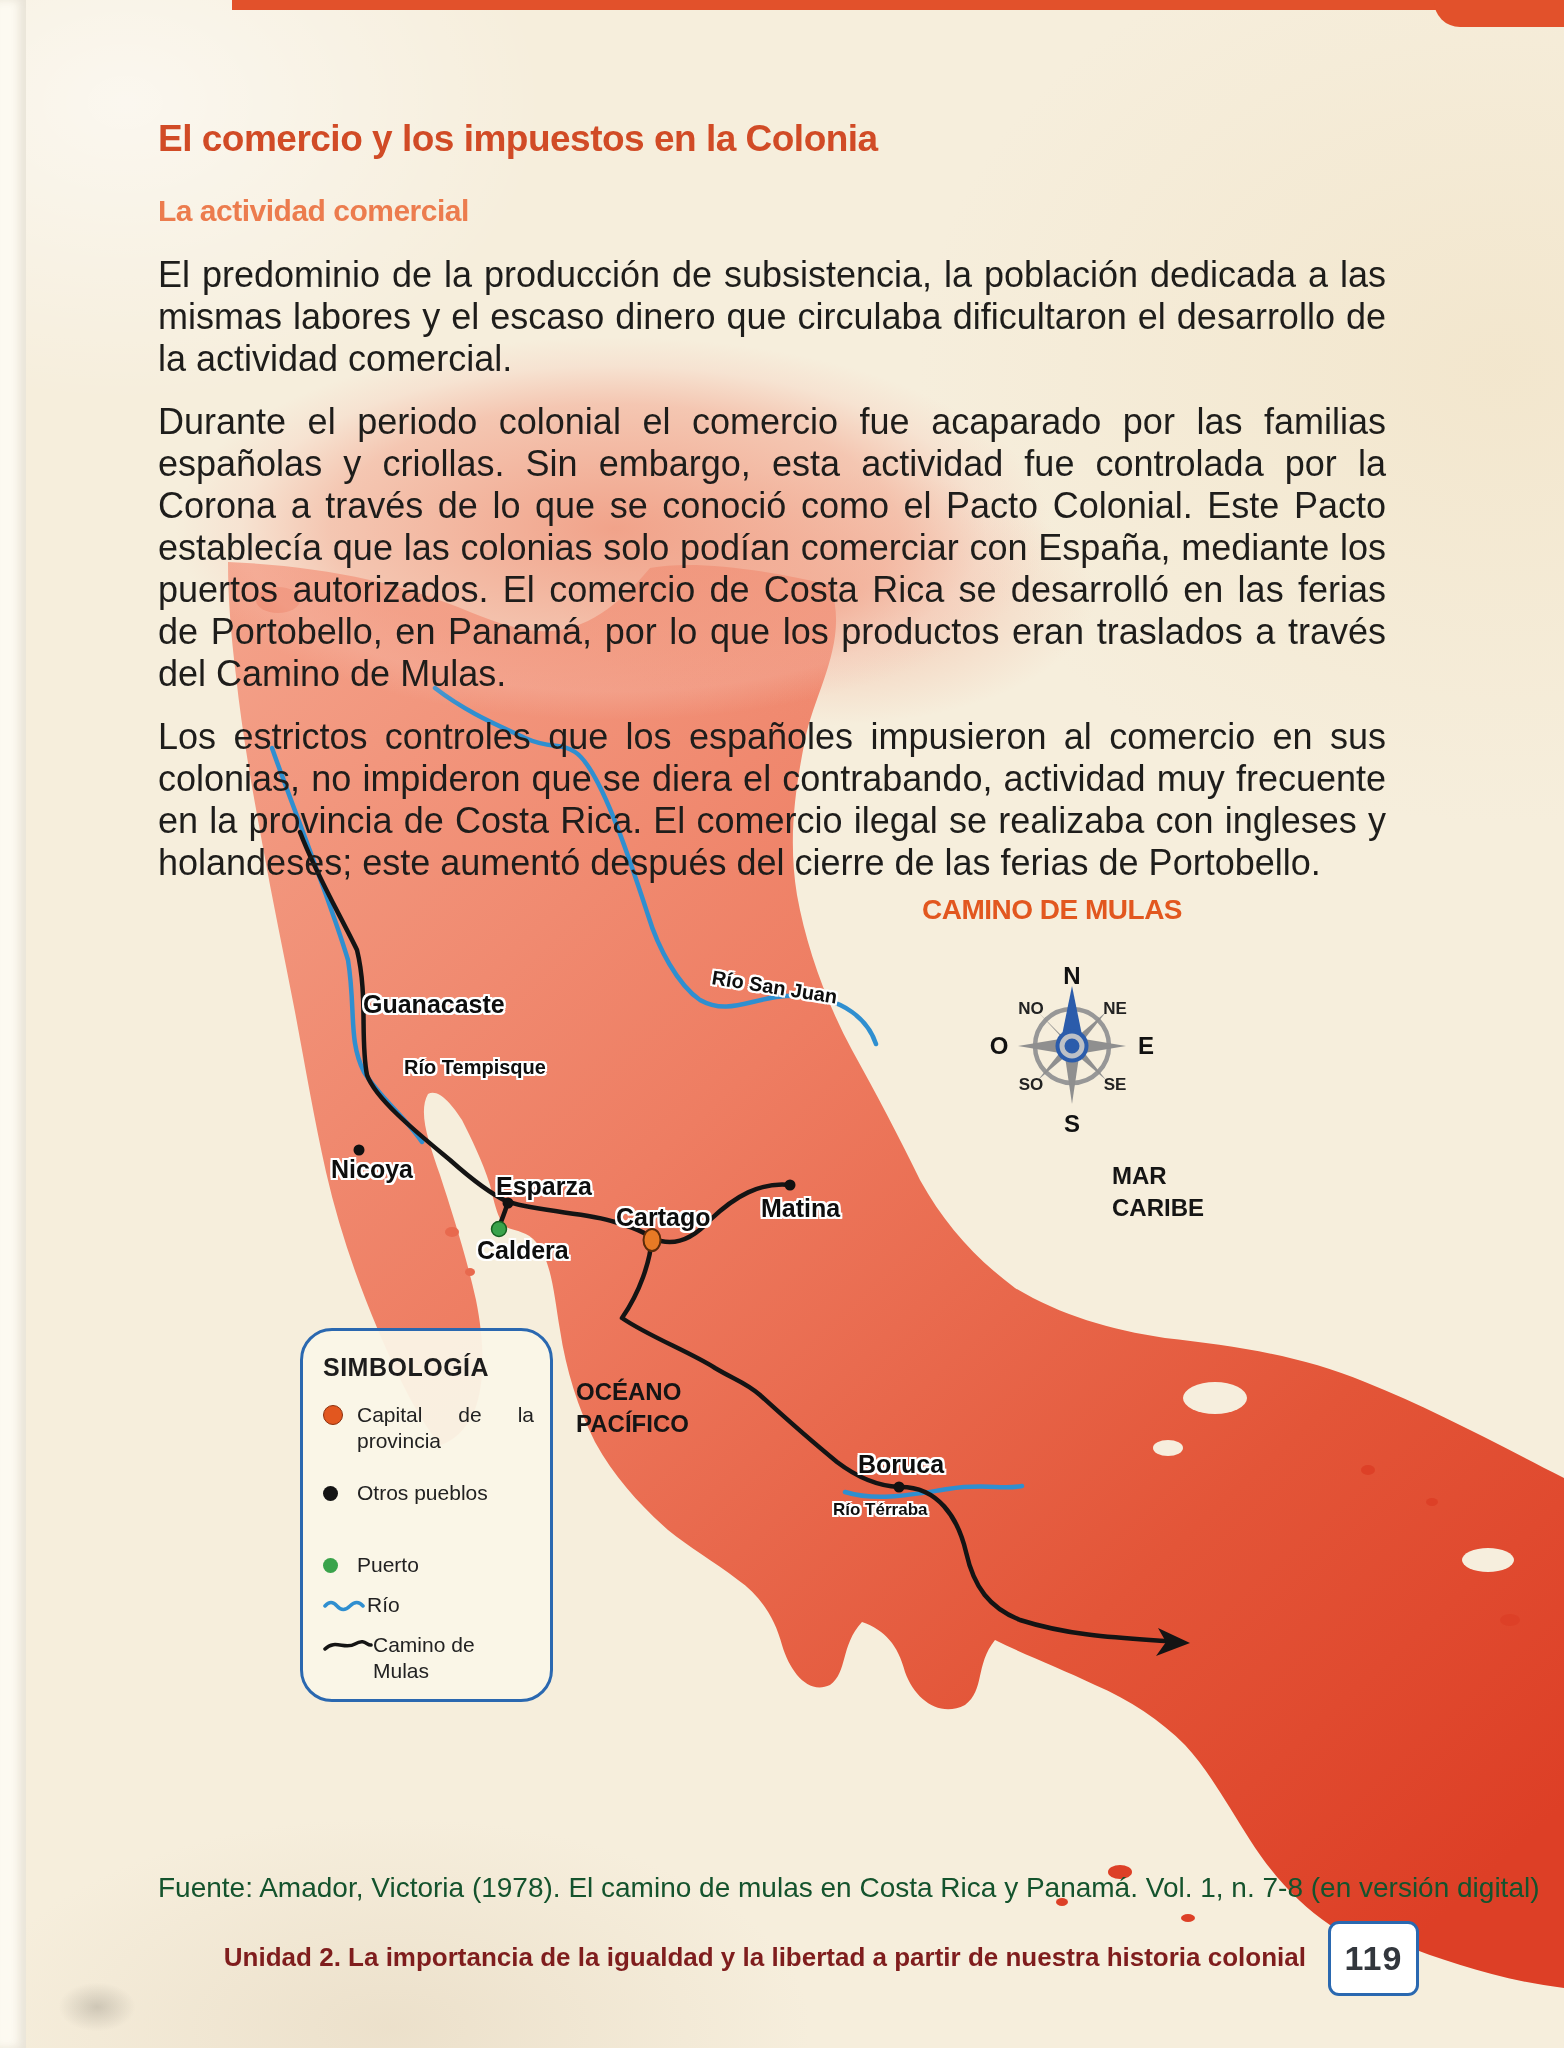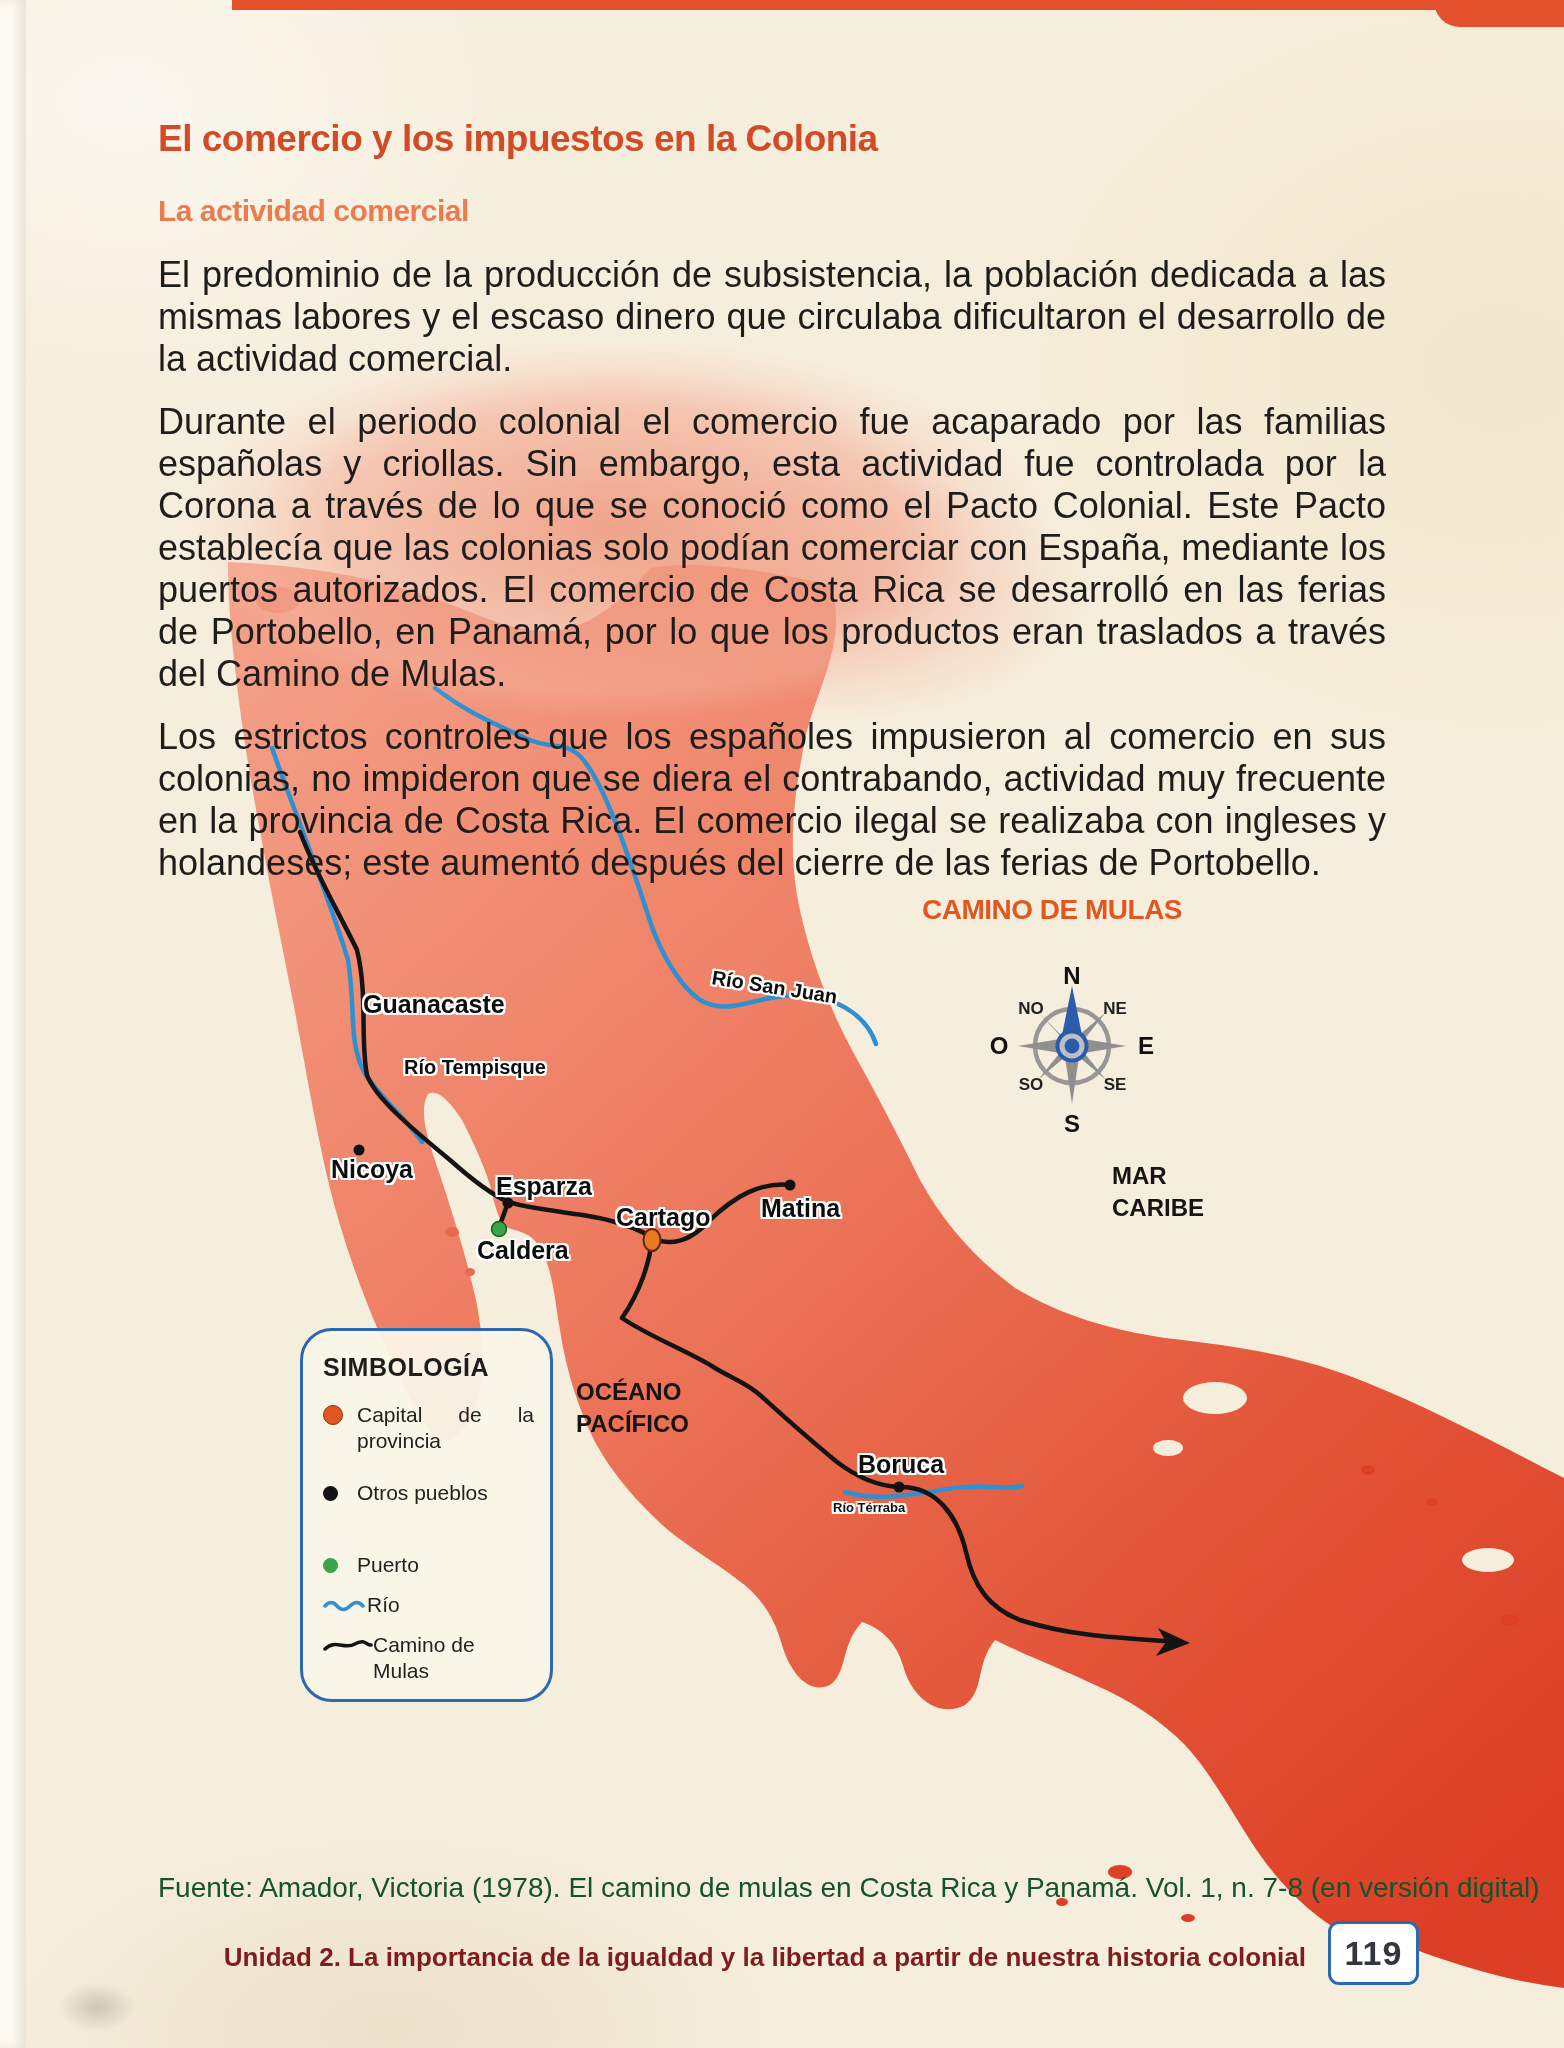--- a/index.html
+++ b/index.html
@@ -47,21 +47,21 @@
   .legend-row .lbl{font-size:21px;line-height:26px;color:#222;}
   .dot{border-radius:50%;display:inline-block;}
   .dot.capital{width:18px;height:18px;background:#e2571f;border:1px solid #8c2f0c;}
   .dot.pueblo{width:15px;height:15px;background:#141414;}
   .dot.puerto{width:15px;height:15px;background:#3aa34b;}
   .gap-lg{margin-top:46px;}
   .gap-md{margin-top:26px;}
   
   .fuente{left:158px;top:1872px;font-size:28px;color:#14532d;z-index:4;white-space:nowrap;}
   .unidad{right:258px;top:1942px;font-size:26px;font-weight:bold;color:#7f1d1d;z-index:6;white-space:nowrap;}
-  .page-badge{left:1328px;top:1921px;width:91px;height:64px;background:#ffffff;border:3.5px solid #2a68b0;
+  .page-badge{left:1328px;top:1921px;width:91px;height:75px;background:#ffffff;border:3.5px solid #2a68b0;
     border-radius:11px;z-index:6;display:flex;align-items:center;justify-content:center;box-sizing:border-box;}
   .page-num{font-size:34px;font-weight:bold;color:#33373d;letter-spacing:1px;}
 </style>
 </head>
 <body>
 
 <div class="abs top-strip"></div>
 <div class="abs top-corner"></div>
 <div class="abs left-edge"></div>
 <div class="abs smudge"></div>
@@ -184,21 +184,21 @@
   <h2 class="subtitle">La actividad comercial</h2>
   <p class="body-par">El predominio de la producción de subsistencia, la población dedicada a las mismas labores y el escaso dinero que circulaba dificultaron el desarrollo de la actividad comercial.</p>
   <p class="body-par">Durante el periodo colonial el comercio fue acaparado por las familias españolas y criollas. Sin embargo, esta actividad fue controlada por la Corona a través de lo que se conoció como el Pacto Colonial. Este Pacto establecía que las colonias solo podían comerciar con España, mediante los puertos autorizados. El comercio de Costa Rica se desarrolló en las ferias de Portobello, en Panamá, por lo que los productos eran traslados a través del Camino de Mulas.</p>
   <p class="body-par">Los estrictos controles que los españoles impusieron al comercio en sus colonias, no impideron que se diera el contrabando, actividad muy frecuente en la provincia de Costa Rica. El comercio ilegal se realizaba con ingleses y holandeses; este aumentó después del cierre de las ferias de Portobello.</p>
 </div>
 
 <div class="abs map-title" style="left:922px;top:894px;">CAMINO DE MULAS</div>
 
 <div class="abs river-label tilt" style="left:712px;top:966px;">Río San Juan</div>
 <div class="abs river-label" style="left:404px;top:1056px;">Río Tempisque</div>
-<div class="abs river-label" style="left:833px;top:1500px;font-size:13px;">Río Térraba</div>
+<div class="abs river-label" style="left:833px;top:1500px;font-size:17px;">Río Térraba</div>
 
 <div class="abs place-label" style="left:363px;top:990px;text-align:right;">Guanacaste</div>
 <div class="abs place-label" style="left:331px;top:1155px;">Nicoya</div>
 <div class="abs place-label" style="left:496px;top:1172px;">Esparza</div>
 <div class="abs place-label" style="left:477px;top:1236px;">Caldera</div>
 <div class="abs place-label" style="left:616px;top:1203px;">Cartago</div>
 <div class="abs place-label" style="left:761px;top:1194px;">Matina</div>
 <div class="abs place-label" style="left:858px;top:1450px;">Boruca</div>
 
 <div class="abs sea-label" style="left:1112px;top:1160px;">

